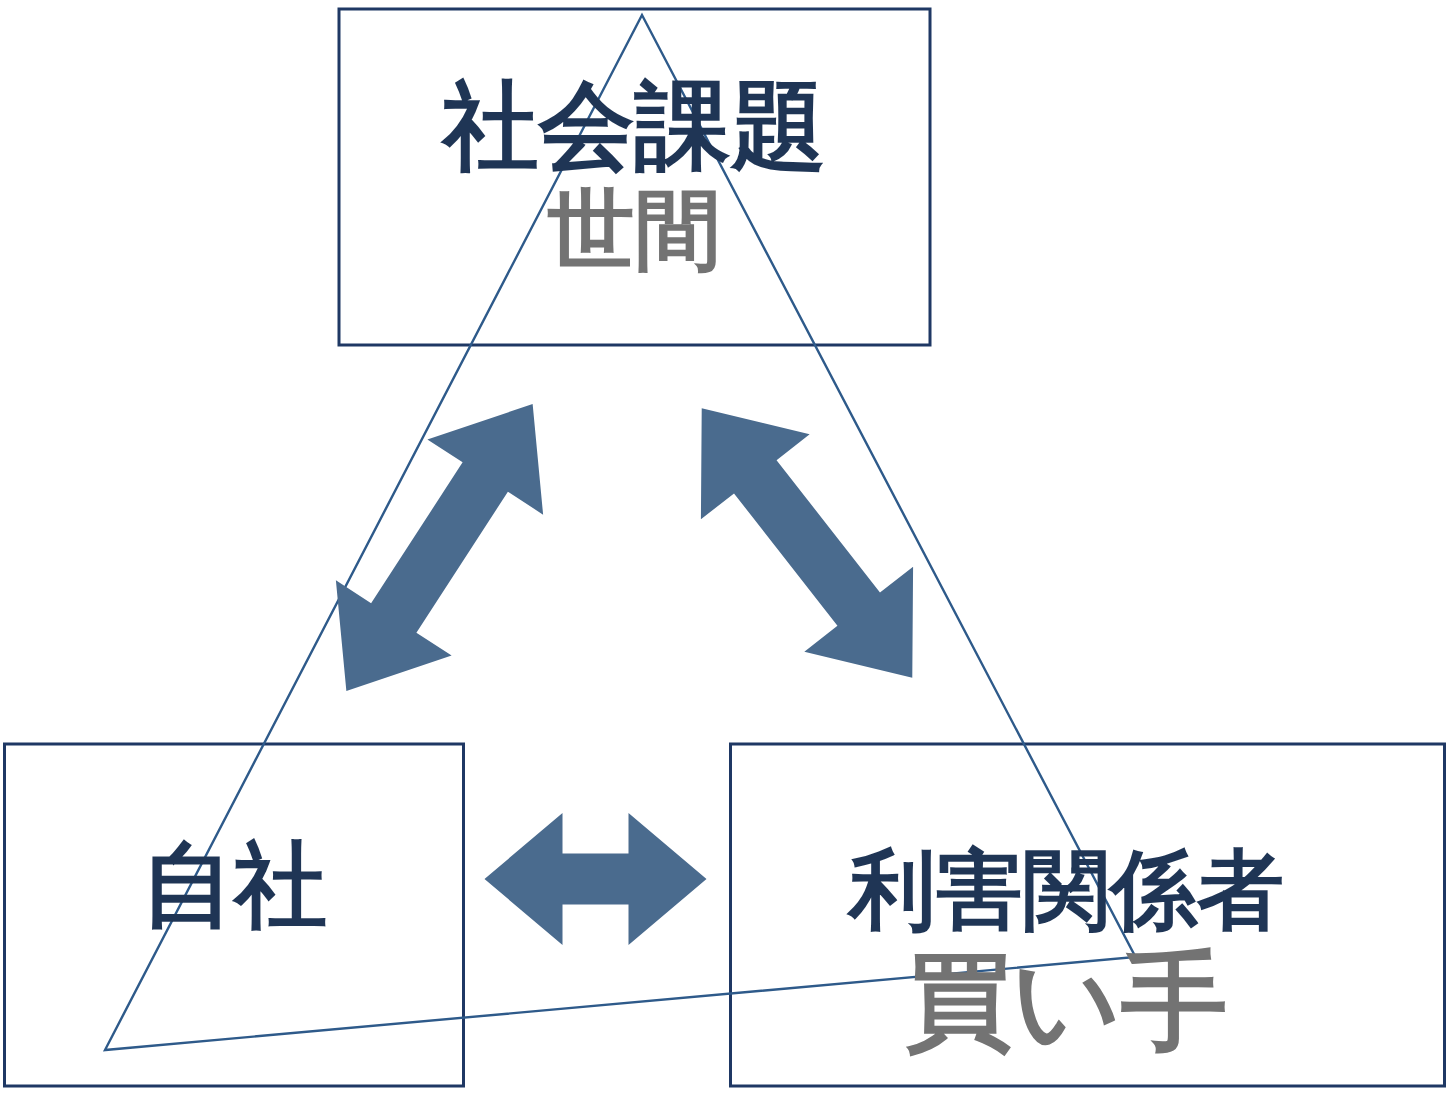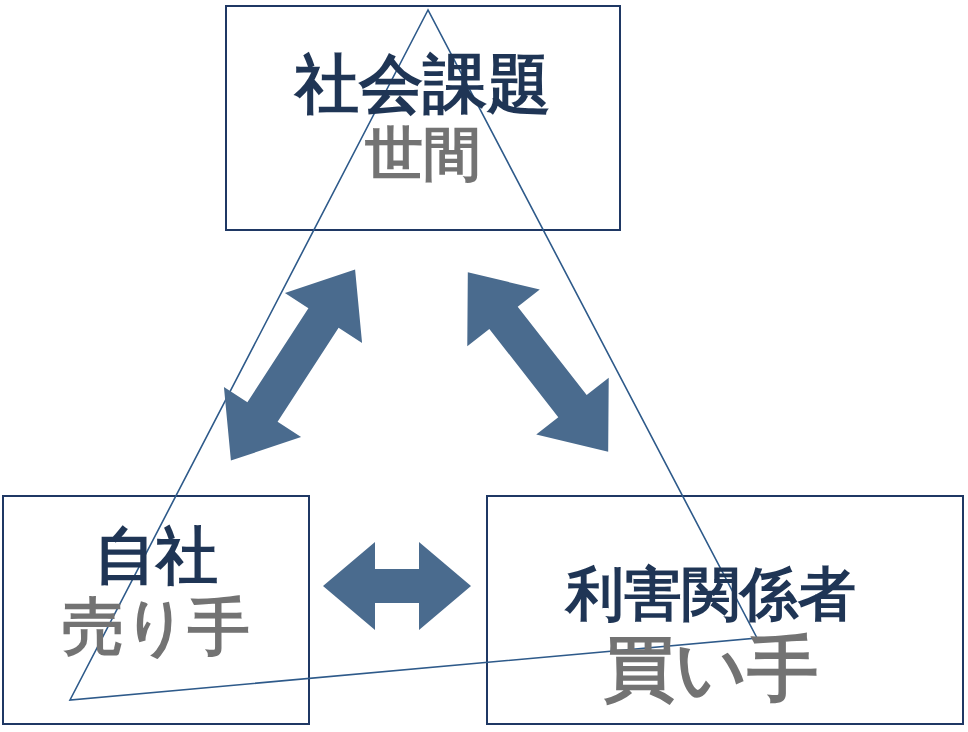--- a/index.html
+++ b/index.html
@@ -85,21 +85,20 @@
     <path d="M -74 0 L -22 -44 L -22 -17 L 22 -17 L 22 -44 L 74 0 L 22 44 L 22 17 L -22 17 L -22 44 Z" transform="translate(397,586)" fill="#4a6b8e"></path>
   </svg>
 
   <div class="node-text text-top">
     <div class="node-title">社会課題</div>
     <div class="node-subtitle">世間</div>
   </div>
 
   <div class="node-text text-left">
     <div class="node-title">自社</div>
-    <div class="node-subtitle">売り手</div>
   </div>
 
   <div class="node-text text-right">
     <div class="node-title">利害関係者</div>
     <div class="node-subtitle">買い手</div>
   </div>
 
 </div>
 
 </body></html>

